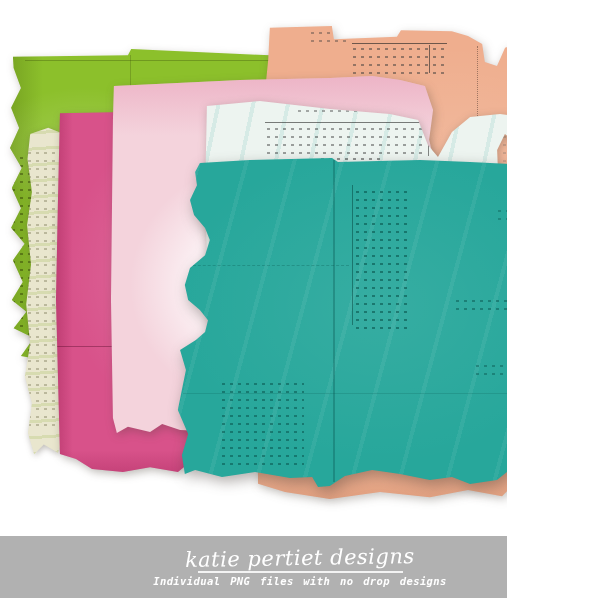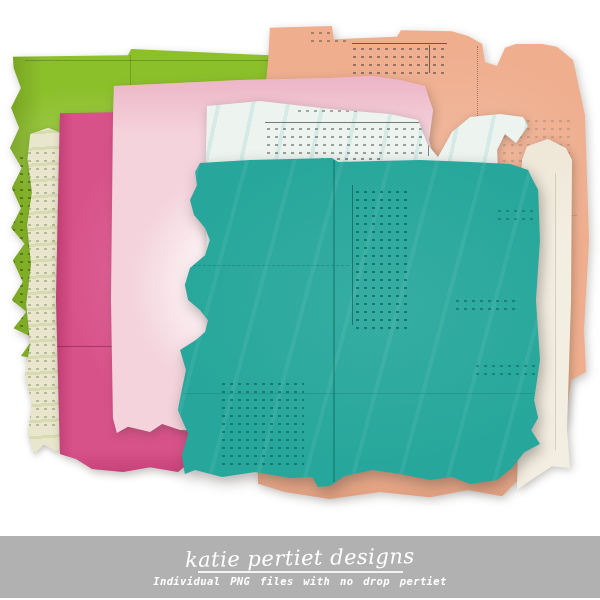--- a/index.html
+++ b/index.html
@@ -1,16 +1,16 @@
 <!DOCTYPE html>
 <html><head>
 <meta charset="utf-8">
 <style>
   html,body{margin:0;padding:0;background:#fff;}
-  .stage{position:relative;width:600px;height:600px;overflow:hidden;background:#fff;
+  .stage{position:relative;width:507px;height:600px;overflow:hidden;background:#fff;
          font-family:"Liberation Sans",sans-serif;}
   .paper-wrap{position:absolute;}
   .paper{position:relative;width:100%;height:100%;background-color:var(--pc,#ccc);}
   
   .w-green{left:10px;top:48px;width:365px;height:340px;z-index:1;
     filter:drop-shadow(2px 3px 4px rgba(70,60,50,.32));}
   .p-green{clip-path:polygon(0.8% 2.6%,32.3% 2.1%,33.2% 0.3%,63% 1.8%,77.8% 2.4%,78.6% 0.3%,
     98.6% 0.9%,100% 2.6%,100% 100%,24% 100%,18% 97.6%,13.7% 99.4%,8% 96.5%,10% 92%,3% 90.6%,
     6.5% 85.3%,1% 82.4%,4.5% 77.6%,0.5% 74.1%,3.5% 68.8%,0.8% 62.4%,4% 57.6%,0.3% 52.9%,
     3% 47.1%,0.5% 41.2%,3.2% 35.3%,0% 29.4%,2.5% 23.5%,0.3% 17.6%,3% 11.8%,1% 5.9%);
@@ -162,16 +162,16 @@
       <div class="dashrows" style="left:46px;top:228px;width:82px;height:88px;color:#064d46;opacity:.5;"></div>
       <div class="dashrows" style="left:280px;top:145px;width:64px;height:14px;color:#064d46;opacity:.45;"></div>
       <div class="dashrows" style="left:300px;top:210px;width:70px;height:10px;color:#064d46;opacity:.4;"></div>
       <div class="dashrows" style="left:322px;top:55px;width:40px;height:10px;color:#064d46;opacity:.35;"></div>
     </div>
   </div>
 
   <div class="banner" style="background: rgb(177, 177, 177); color: rgb(255, 255, 255);">
     <div class="brand-script">katie pertiet designs</div>
     <div class="brand-underline"></div>
-    <div class="product-subtitle">Individual PNG files with no drop pertiet</div>
+    <div class="product-subtitle">Individual PNG files with no drop designs</div>
   </div>
 
 </div>
 
 </body></html>

